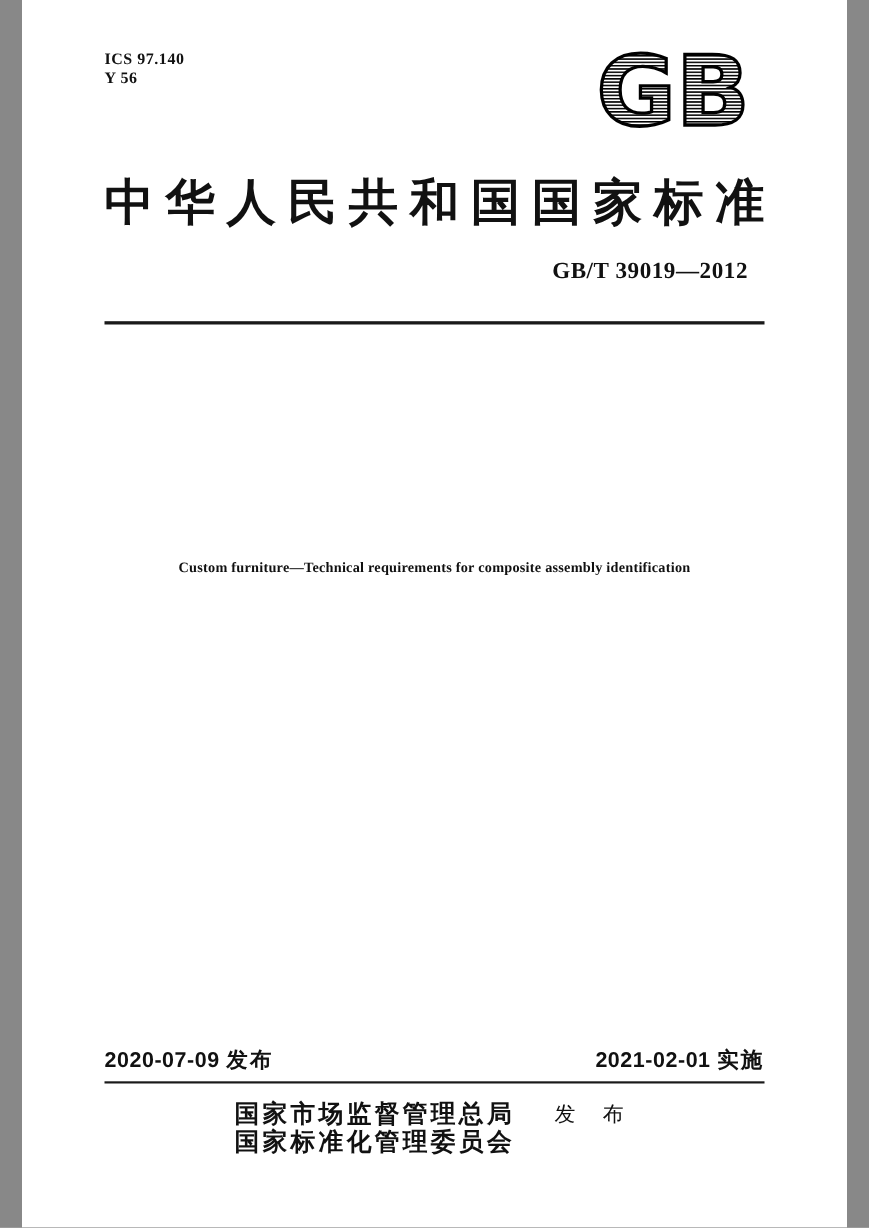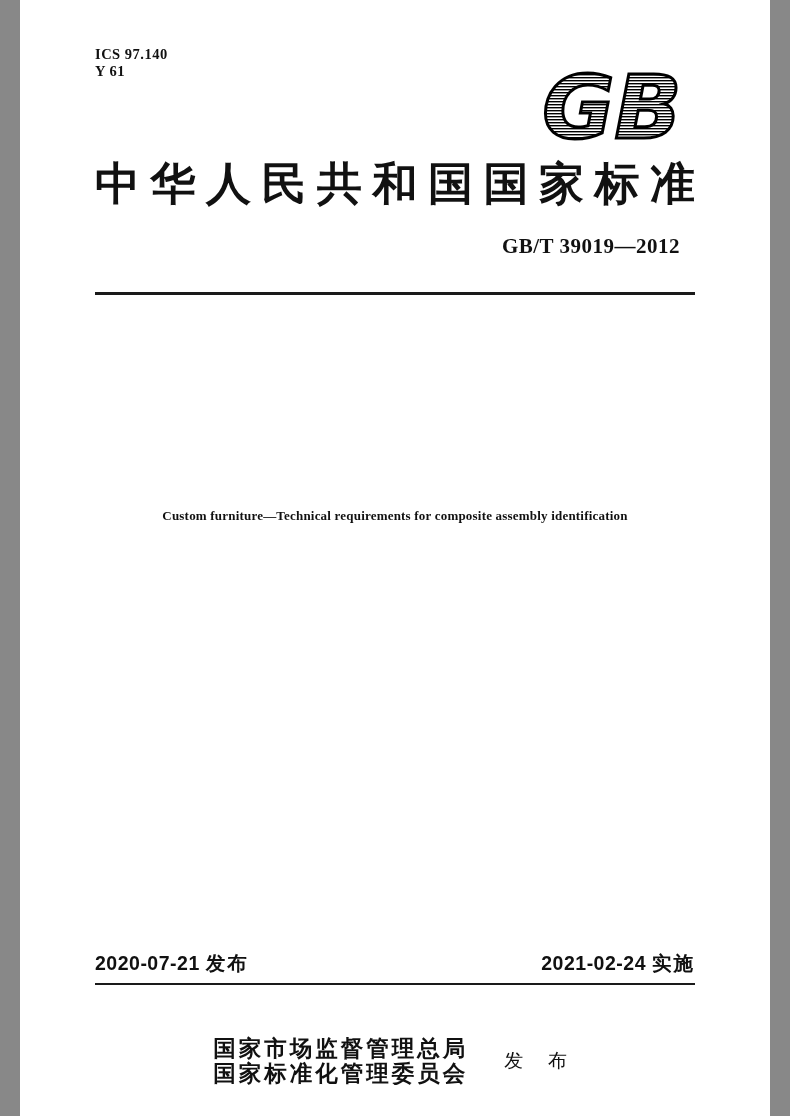--- a/index.html
+++ b/index.html
@@ -24,24 +24,23 @@
     font-weight: bold;
     font-size: 14.5px;
     line-height: 17px;
     letter-spacing: 0.5px;
   }
 
   
   .gb-logo {
     position: absolute;
     left: 516px;
-    top: 68px;
+    top: 44px;
     width: 152px;
     height: 82px;
-    font-style: italic;
   }
 
   
   .country-title {
     position: absolute;
     left: 75px;
     right: 75px;
     top: 156px;
     display: flex;
     justify-content: space-between;
@@ -119,23 +118,21 @@
     background: #1a1a1a;
   }
 
   .issuer-row {
     position: absolute;
     left: 0;
     right: 0;
     top: 1000px;
     display: flex;
     justify-content: center;
-    align-items: center;
     gap: 36px;
-    margin-top: 36px;
   }
   .issuer-lines {
     font-family: "Liberation Serif", serif;
     font-weight: bold;
     font-size: 22.5px;
     line-height: 25px;
     letter-spacing: 3px;
     white-space: nowrap;
   }
   .publish-label {
@@ -146,21 +143,21 @@
     white-space: nowrap;
   }
 </style>
 </head>
 <body>
 
 <div class="page">
 
   <div class="ics-block">
     <div>ICS 97.140</div>
-    <div>Y 61</div>
+    <div>Y 56</div>
   </div>
 
   <div class="gb-logo">
     <svg width="152" height="82" viewBox="0 0 152 82" xmlns="http://www.w3.org/2000/svg">
       <defs>
         <pattern id="hatch" width="4" height="3" patternUnits="userSpaceOnUse">
           <rect width="4" height="3" fill="#ffffff"></rect>
           <rect y="0" width="4" height="1.4" fill="#000000"></rect>
         </pattern>
       </defs>
@@ -184,24 +181,24 @@
 
   <div class="std-number">GB/T 39019—2012</div>
 
   <div class="rule-top"></div>
 
 
   <div class="title-en">Custom furniture—Technical requirements for composite assembly identification</div>
 
   <div class="dates-row">
     <div>
-      <span>2020-07-21</span><span class="cjk">发布</span>
+      <span>2020-07-09</span><span class="cjk">发布</span>
     </div>
     <div>
-      <span>2021-02-24</span><span class="cjk">实施</span>
+      <span>2021-02-01</span><span class="cjk">实施</span>
     </div>
   </div>
 
   <div class="rule-bottom"></div>
 
   <div class="issuer-row">
     <div class="issuer-lines">
       <div>国家市场监督管理总局</div>
       <div>国家标准化管理委员会</div>
     </div>

